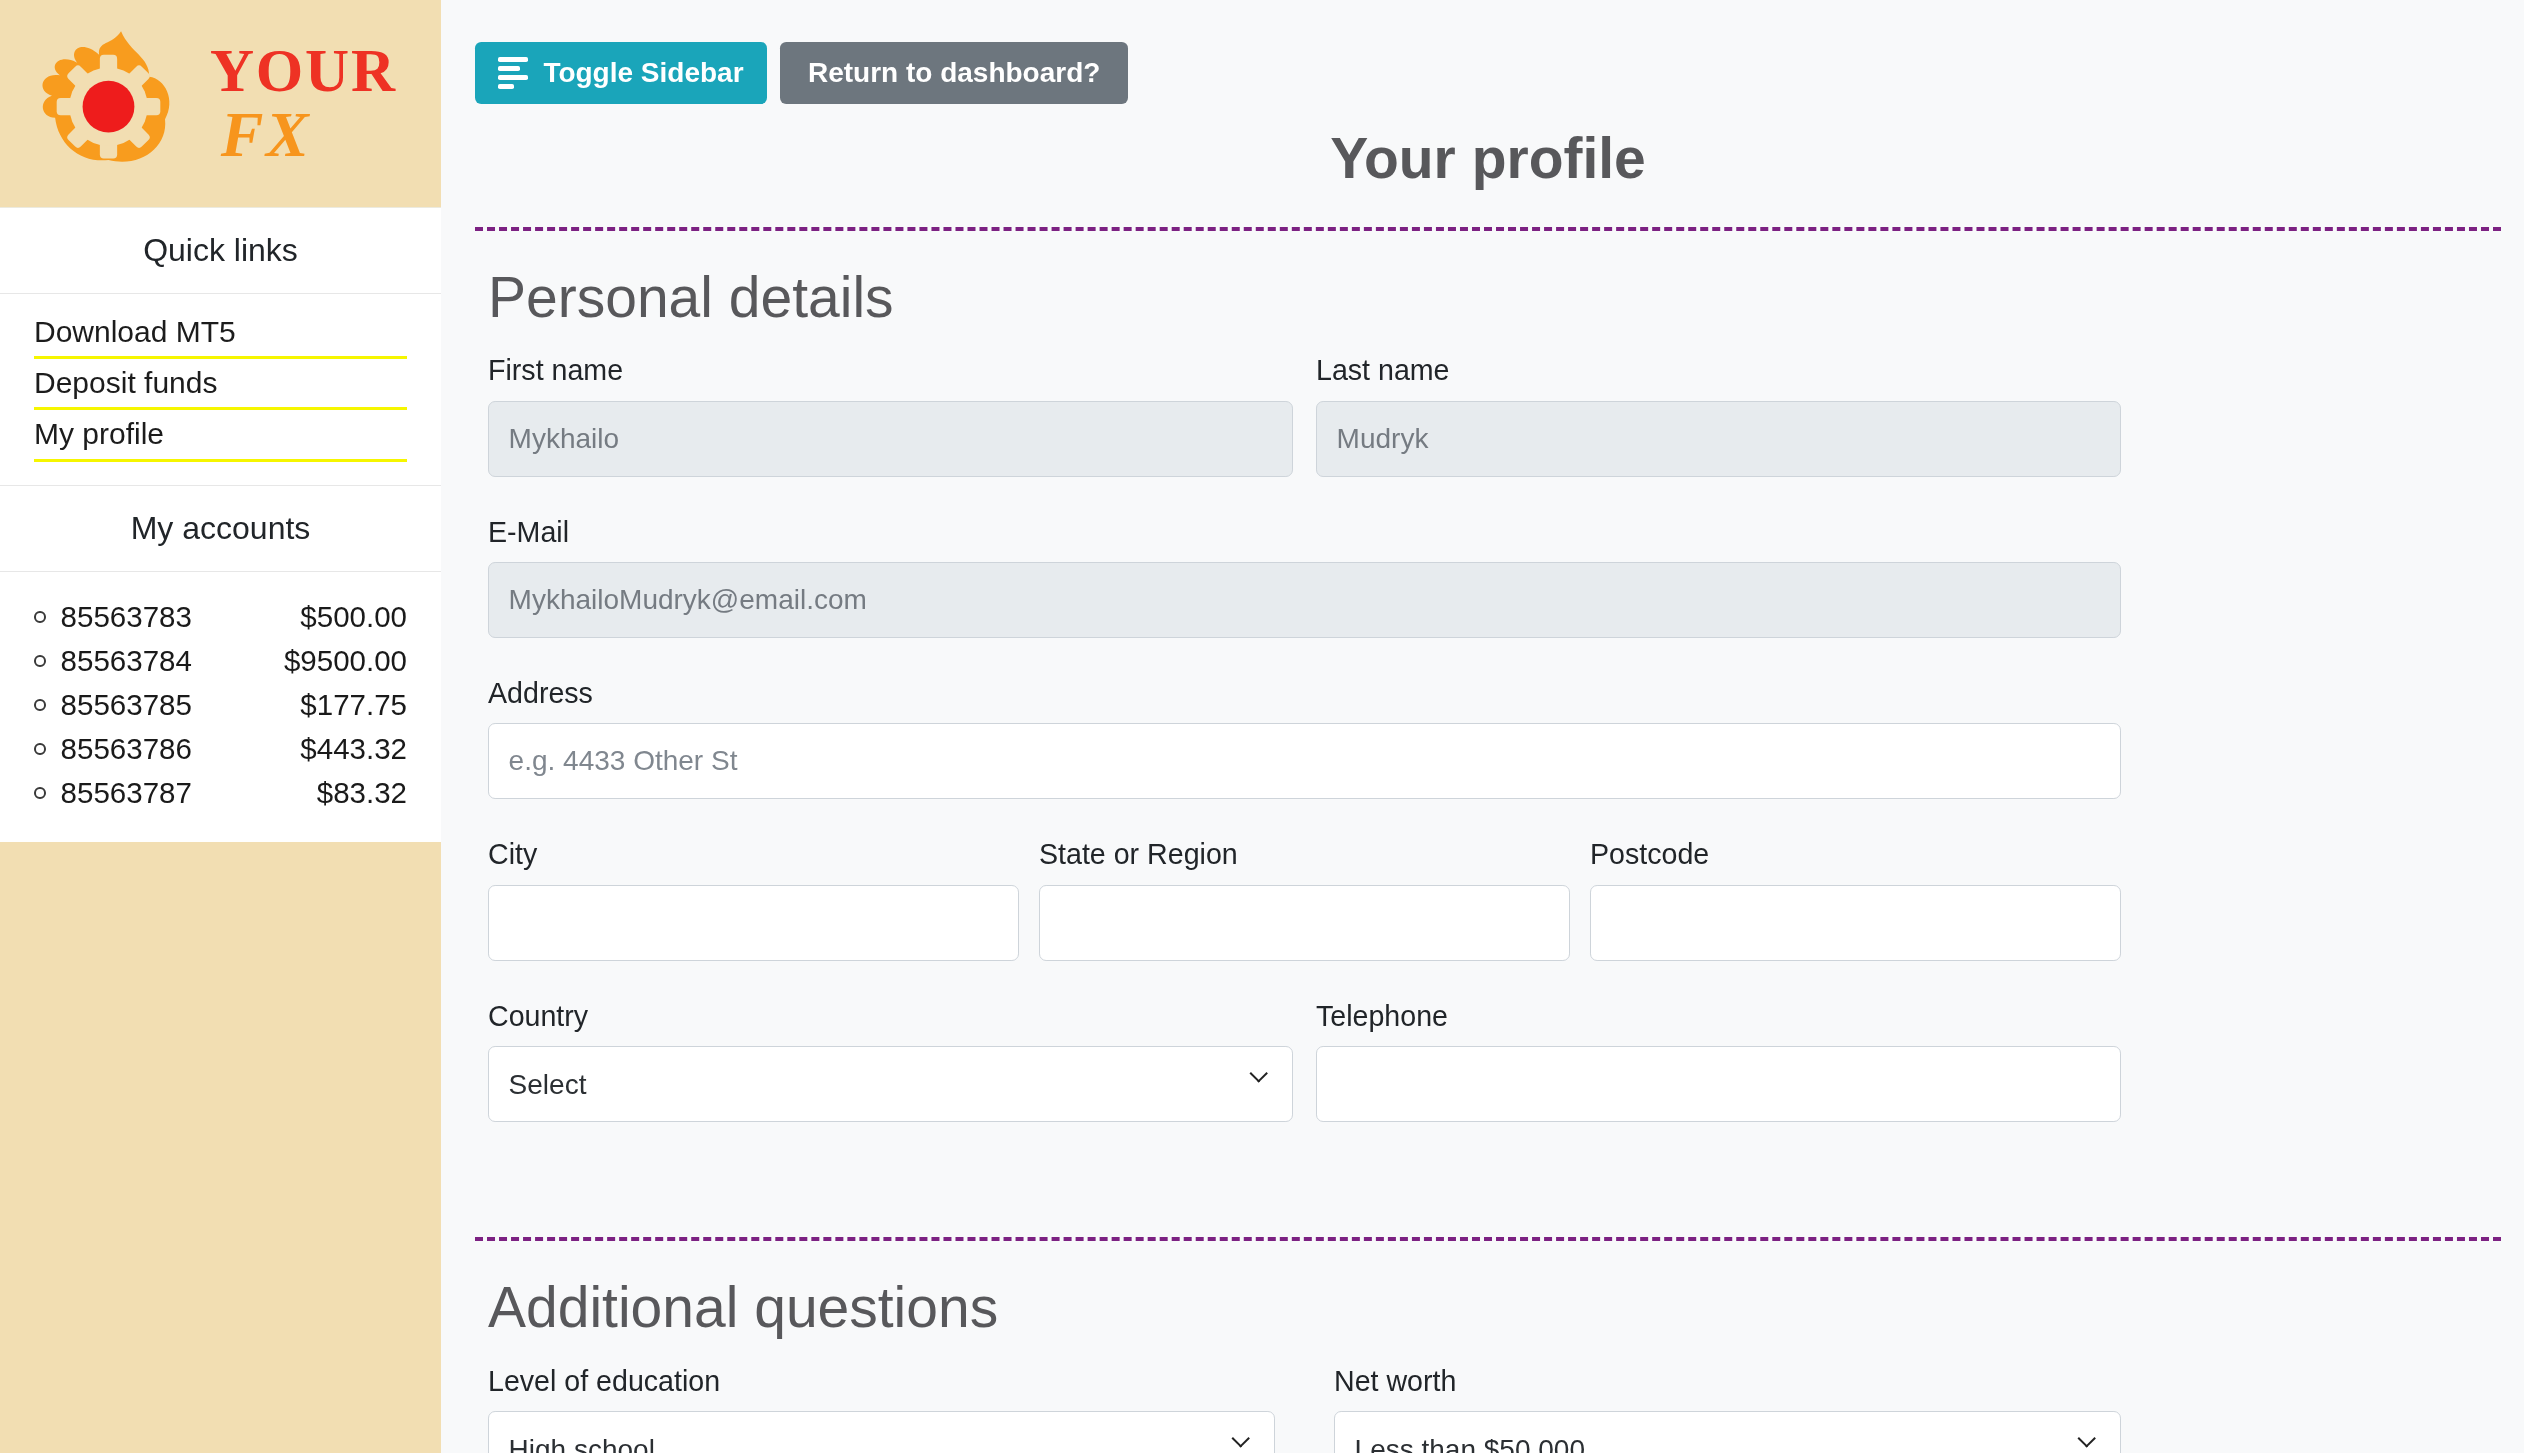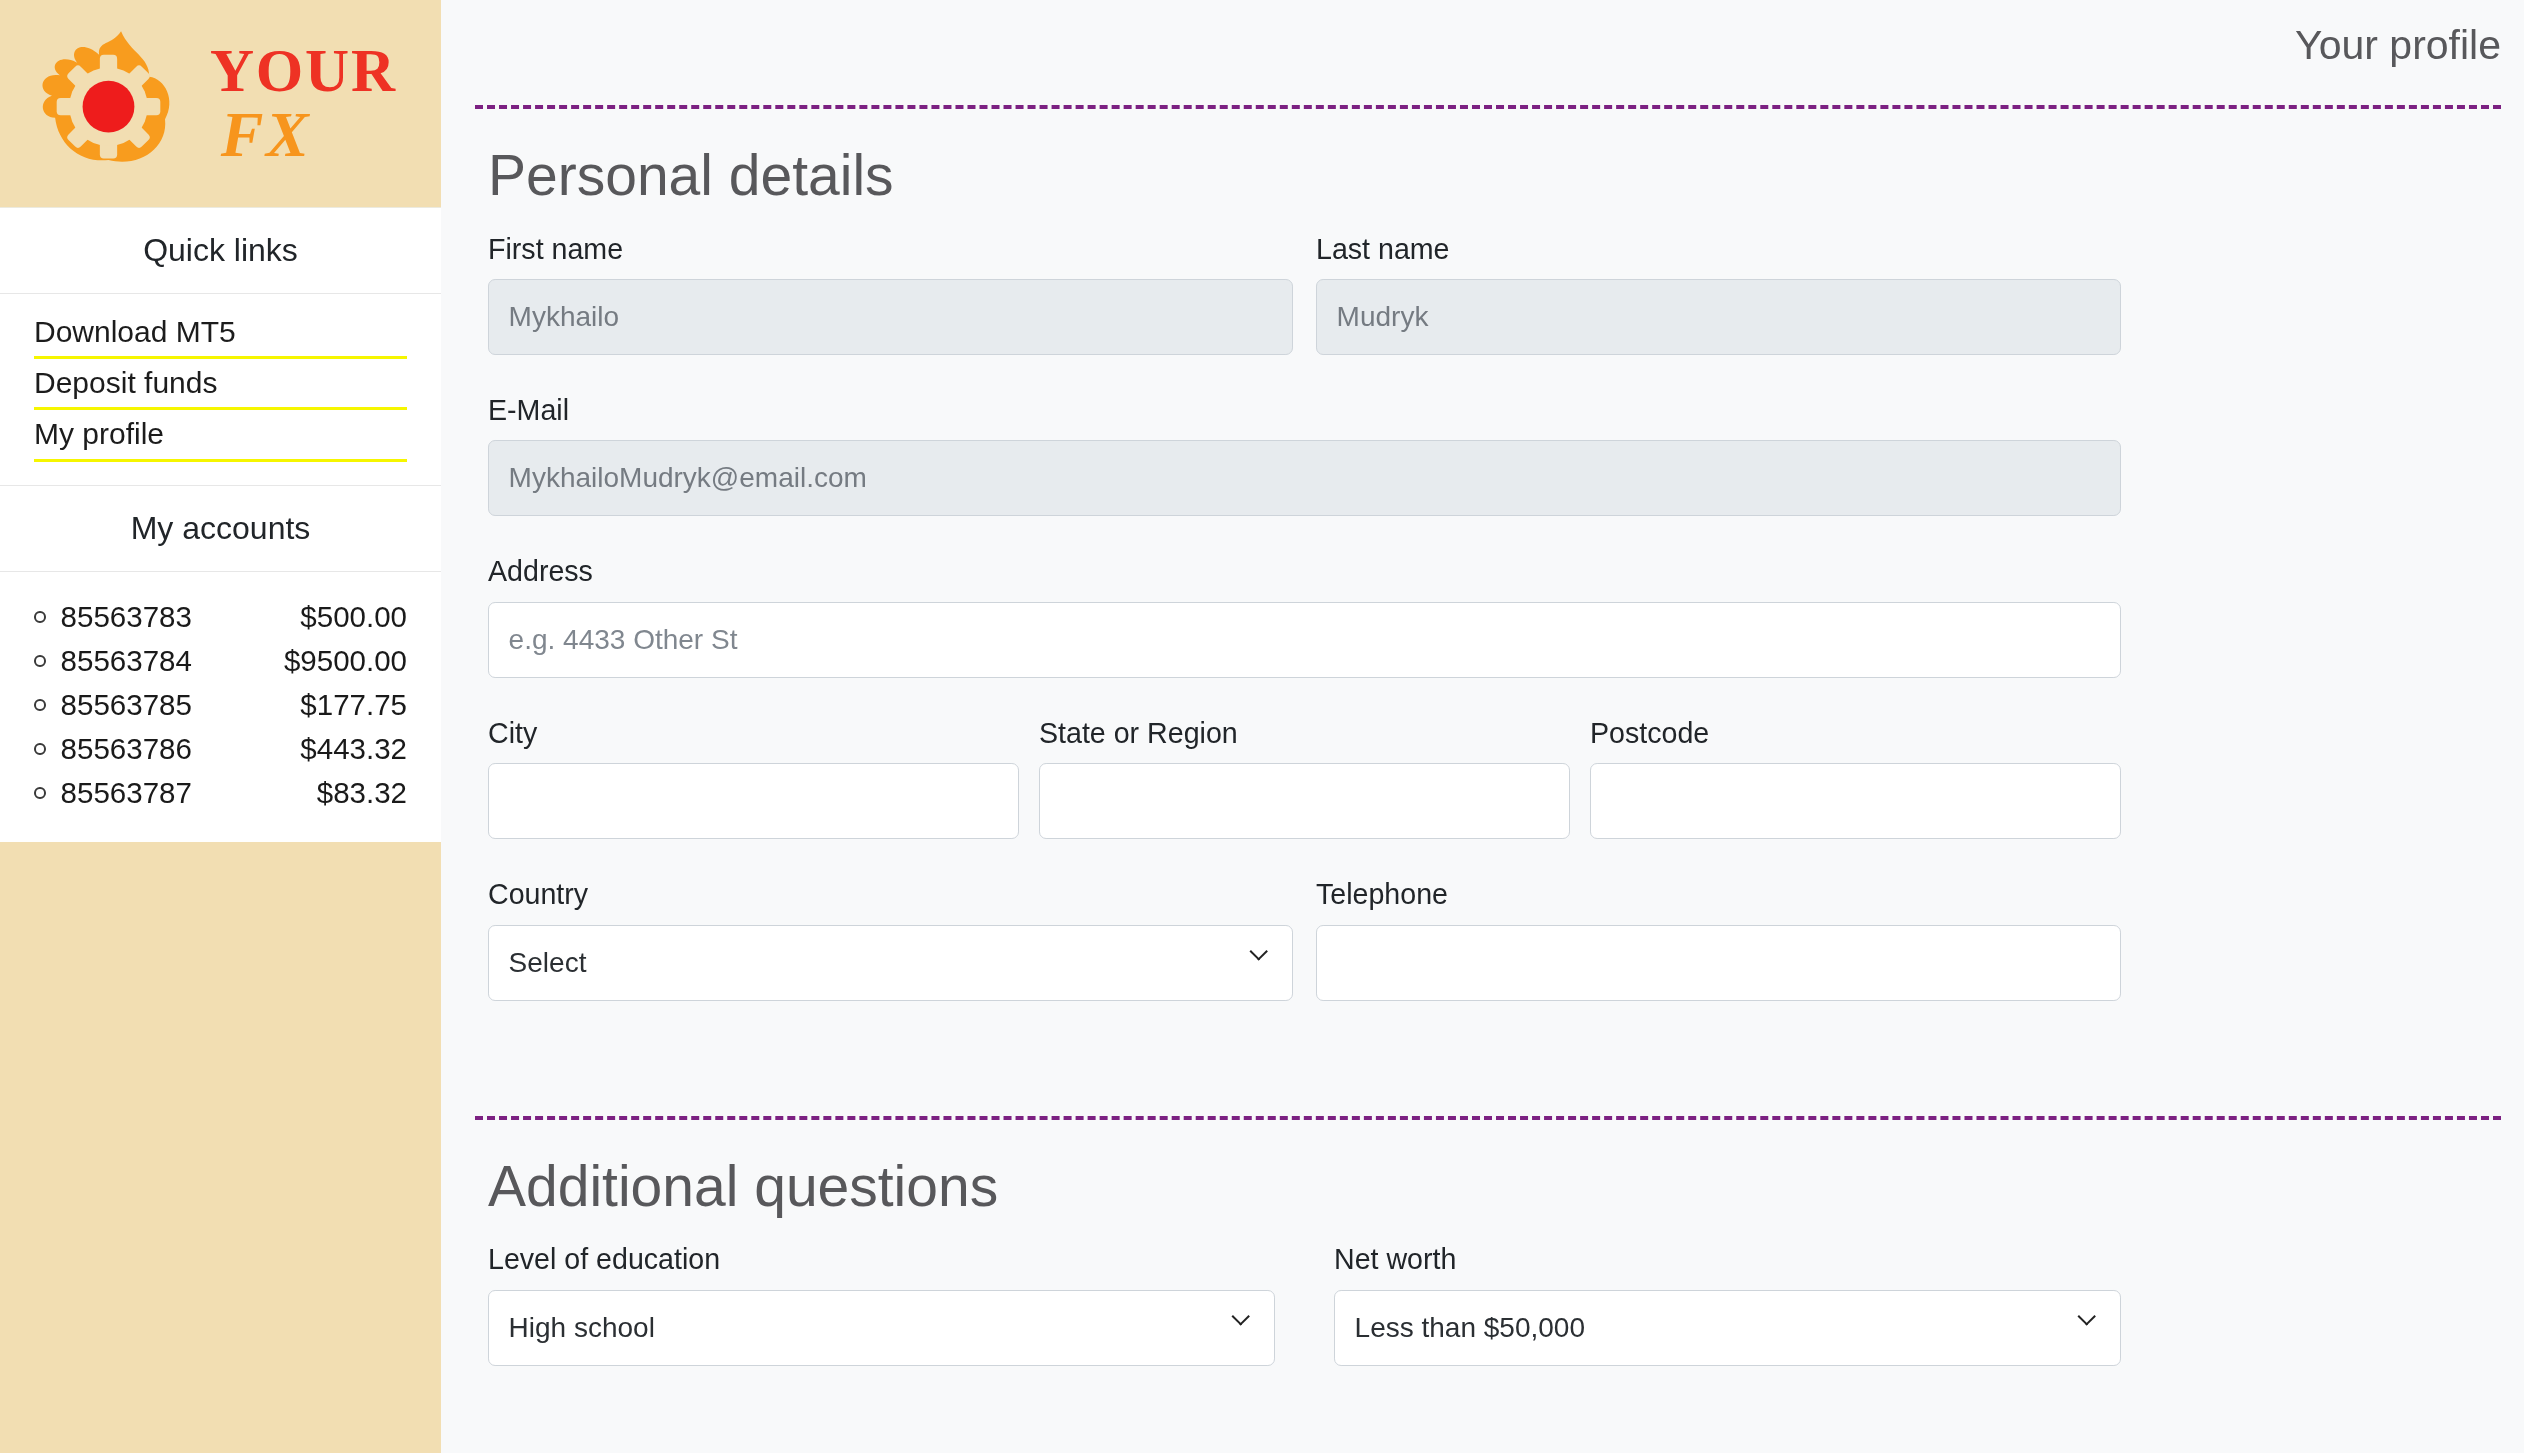--- a/index.html
+++ b/index.html
@@ -58,21 +58,21 @@
        display:inline-flex;align-items:center;cursor:pointer;font-family:inherit;}
   .btn-toggle{background:var(--teal);padding:0 23px;gap:13.4px;}
   .btn-return{background:var(--gray-btn);padding:0 28px;}
   .bars{display:flex;flex-direction:column;gap:4.5px;width:32px;}
   .bars span{height:4.5px;background:#fff;border-radius:1.8px;}
   .bars span:nth-child(1){width:30px;}
   .bars span:nth-child(2){width:22px;}
   .bars span:nth-child(3){width:30px;}
   .bars span:nth-child(4){width:16px;}
 
-  .page-title{text-align:right;font-size:41px;font-weight:400;color:var(--heading-gray);
+  .page-title{text-align:center;font-size:57px;font-weight:700;color:var(--heading-gray);
     margin:23px 0 37px;line-height:1.1;}
 
   hr.dashed{border:0;border-top:4.5px dashed var(--dash-purple);margin:0;}
   hr.dashed.second{margin-top:76px;}
 
   .form-body{margin-left:13px;width:1633px;}
   .section-title{font-size:57px;font-weight:400;color:var(--heading-gray);margin:34px 0 24px;line-height:1.15;}
 
   .row{display:flex;justify-content:space-between;}
   .row-2 .col{width:805px;}
@@ -153,20 +153,34 @@
         <span class="bullet"></span>
         <span class="acct-number">85563787</span>
         <span class="acct-balance">$83.32</span>
       </li>
     </ul>
   </div>
   <div class="sidebar-filler"></div>
 </aside>
 
 <main class="main">
+  <div class="toolbar">
+    <button class="btn btn-toggle">
+      <span class="bars">
+          <span></span>
+          <span></span>
+          <span></span>
+          <span></span>
+        </span>
+      <span>Toggle Sidebar</span>
+    </button>
+    <button class="btn btn-return">
+      <span>Return to dashboard?</span>
+    </button>
+  </div>
 
   <h1 class="page-title">Your profile</h1>
 
   <hr class="dashed">
 
   <div class="form-body">
     <h2 class="section-title">Personal details</h2>
 
     <div class="row row-2">
       <div class="col field">

